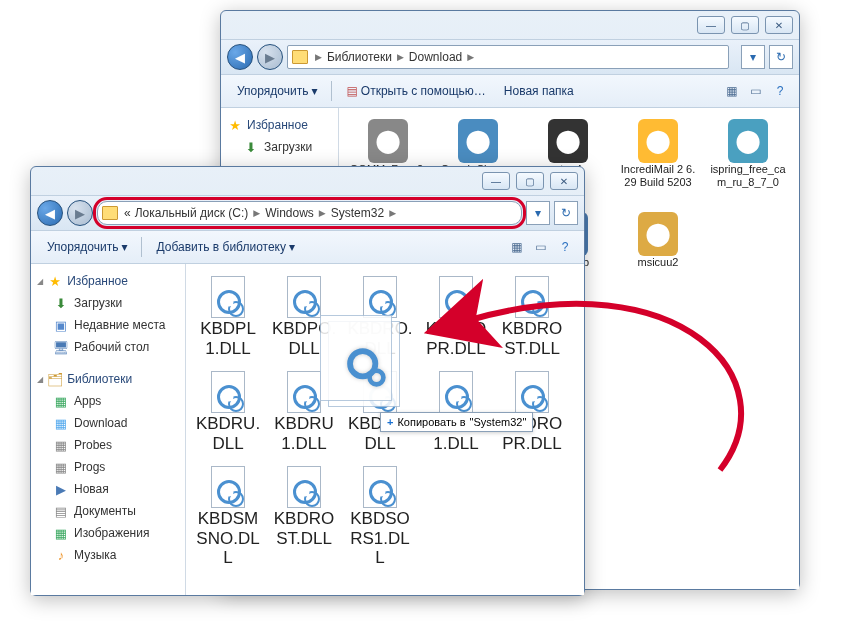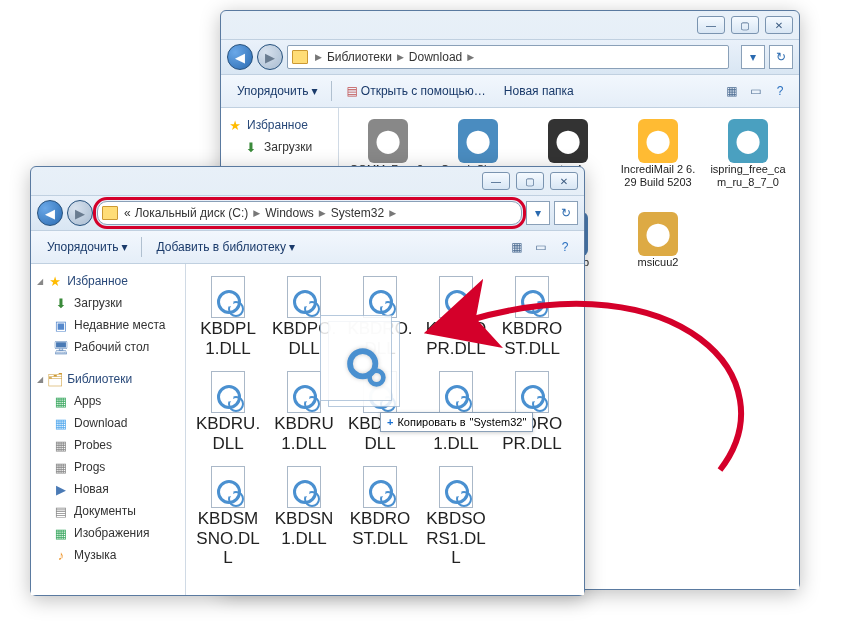--- a/index.html
+++ b/index.html
@@ -434,26 +434,20 @@
         <div class="file">
           <div class="file-icon">
             <div class="dll-icon"></div>
           </div>
           <div class="file-label">KBDSMSNO.DLL</div>
         </div>
         <div class="file">
           <div class="file-icon">
             <div class="dll-icon"></div>
           </div>
-          <div class="file-label">KBDSN1.DLL</div>
-        </div>
-        <div class="file">
-          <div class="file-icon">
-            <div class="dll-icon"></div>
-          </div>
           <div class="file-label">KBDROST.DLL</div>
         </div>
         <div class="file">
           <div class="file-icon">
             <div class="dll-icon"></div>
           </div>
           <div class="file-label">KBDSORS1.DLL</div>
         </div>
       </div>
   </div>

